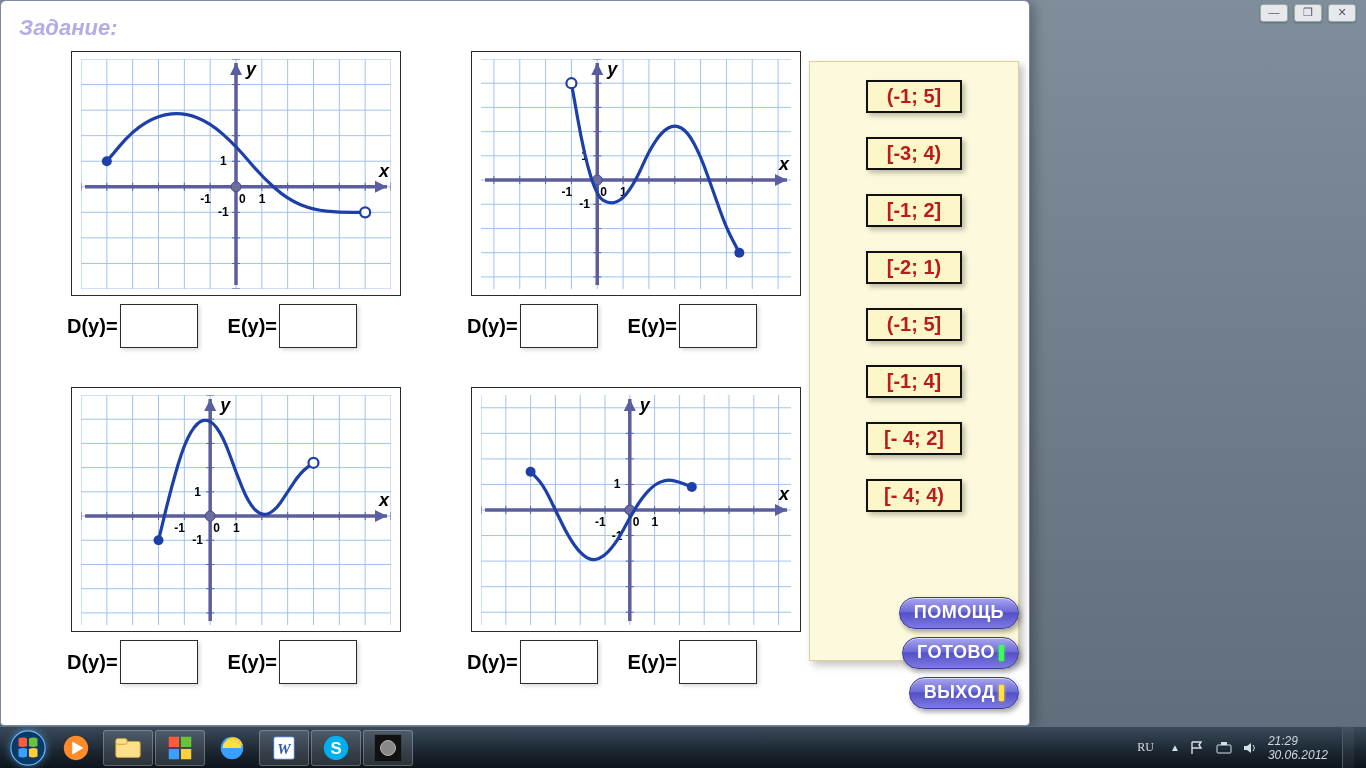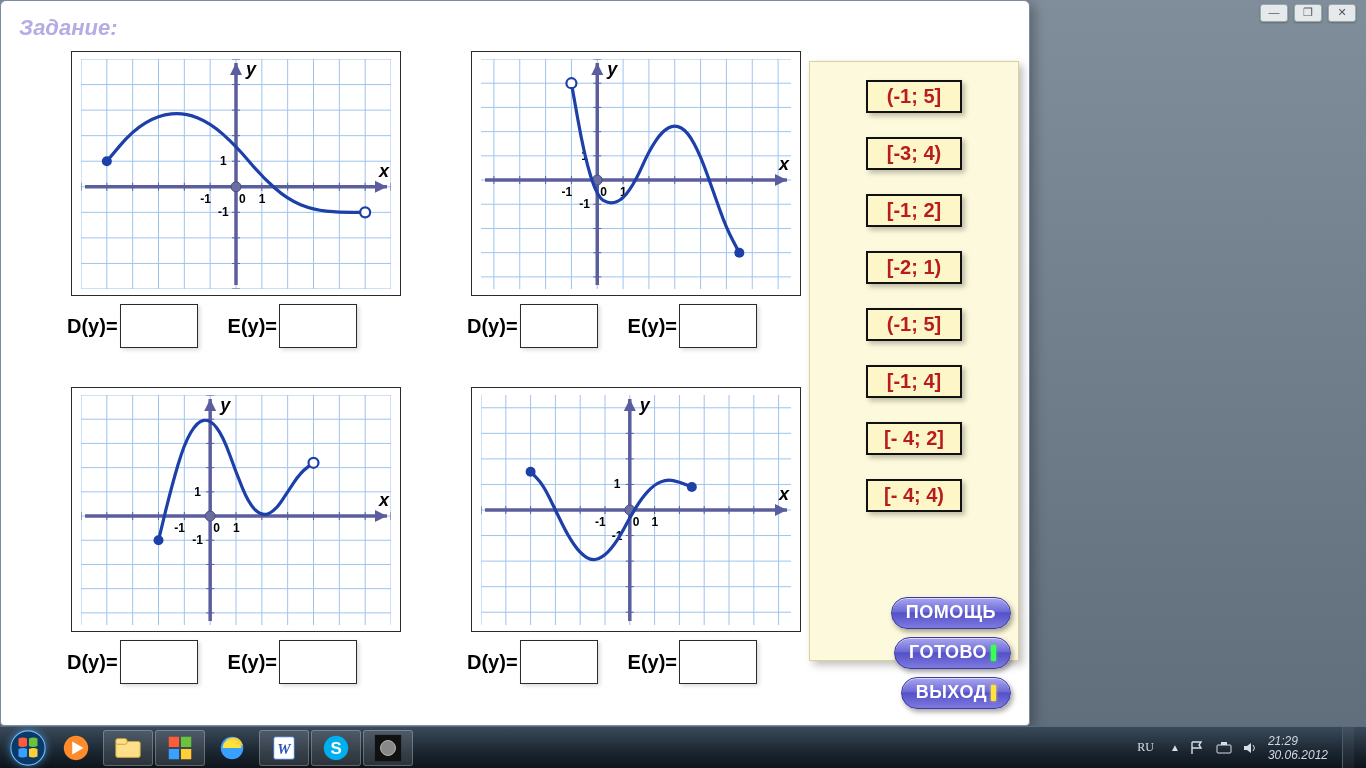--- a/index.html
+++ b/index.html
@@ -58,21 +58,21 @@
     background:#fdf9dc; border:1px solid #d9d29a; box-shadow:4px 4px 8px rgba(0,0,0,.25);
     padding:18px 0; display:flex; flex-direction:column; align-items:center; gap:24px;
   }
   .chip {
     min-width:96px; padding:3px 12px; background:#fcf6c8; border:2px solid #111;
     font:bold 20px Arial; color:#b91c1c; box-shadow:3px 3px 5px rgba(0,0,0,.25);
     text-align:center; user-select:none; cursor:grab;
   }
 
   
-  .side-btns { position:absolute; right:8px; bottom:4px; width:220px; display:flex; flex-wrap:wrap; justify-content:flex-end; gap:8px; }
+  .side-btns { position:absolute; right:0; bottom:4px; width:220px; display:flex; flex-wrap:wrap; justify-content:flex-end; gap:8px; }
   .p-btn {
     padding:4px 14px 5px; border-radius:18px;
     background:linear-gradient(180deg,#a9a6f0 0%,#6d6bd6 45%,#5450c8 50%,#7e7be0 100%);
     border:1px solid #3c39a0; color:#fff; font:bold 18px Arial; letter-spacing:.5px;
     box-shadow:2px 3px 5px rgba(0,0,0,.35), inset 0 1px 0 rgba(255,255,255,.6);
     display:flex; align-items:center; gap:4px; cursor:pointer;
   }
   .p-btn .bar { display:inline-block; width:5px; height:16px; border-radius:1px;}
   .bar.green{ background:#3bff53; box-shadow:0 0 3px #3bff53;}
   .bar.yellow{ background:#ffe23b; box-shadow:0 0 3px #ffe23b;}

